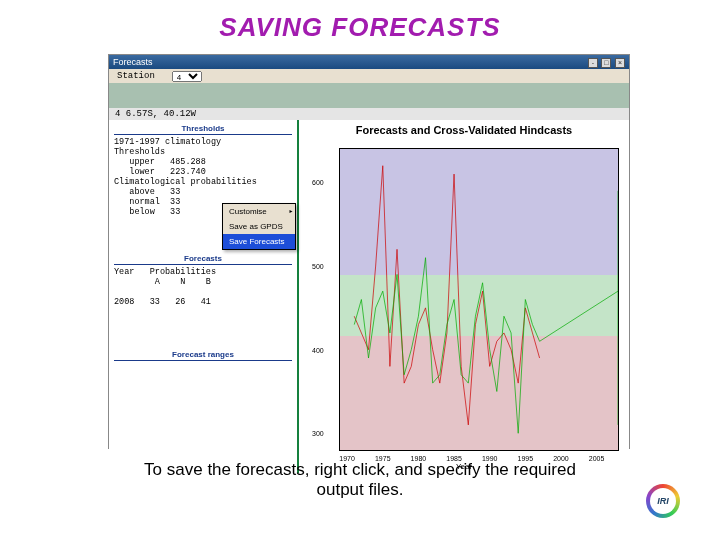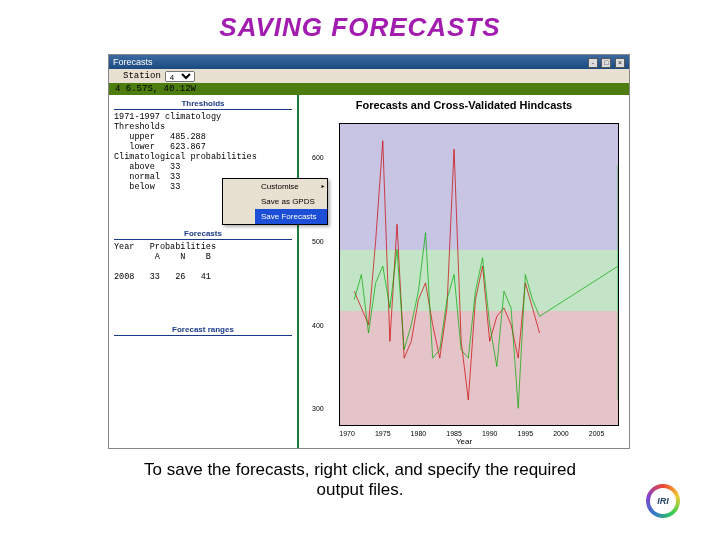--- a/index.html
+++ b/index.html
@@ -1,29 +1,29 @@
 <!DOCTYPE html>
 <html><head>
 <meta charset="utf-8">
 <style>
   * { box-sizing: border-box; margin: 0; padding: 0; }
   body { width: 720px; height: 540px; background: #fff; font-family: Arial, sans-serif; position: relative; }
   .slide-title { text-align: center; font-size: 26px; font-weight: bold; color: #a21caf; font-style: italic; padding: 12px 0 6px; letter-spacing: 1px; }
   .app-frame { position: absolute; left: 108px; top: 54px; width: 522px; height: 395px; border: 1px solid #888; background: #a8c0b0; font-family: 'Courier New', monospace; font-size: 9px; }
   .titlebar { background: linear-gradient(#3a6aa0,#1a4a80); color: #fff; height: 14px; display: flex; align-items: center; justify-content: space-between; padding: 0 4px; font-family: Arial; font-size: 9px; }
   .winctrls span { display: inline-block; width: 10px; height: 10px; background: #ddd; border: 1px solid #555; margin-left: 1px; text-align: center; line-height: 8px; font-size: 7px; color: #222; }
-  .station-row { padding: 2px 14px; background: #e8e0d0; display: flex; align-items: center; gap: 4px; height: 14px; }
+  .station-row { padding: 2px 8px; background: #e8e0d0; display: flex; align-items: center; gap: 17px; height: 14px; }
   .station-row select { font-size: 8px; height: 11px; width: 30px; }
-  .coord-row { padding: 1px 6px; background: #4d7c0f; height: 12px; }
+  .coord-row { padding: 1px 6px; background: #e5e5e5; height: 12px; margin-top: 25px; }
   .content { display: flex; height: calc(100% - 40px); }
   .left-col { width: 190px; background: #fff; padding: 1px 5px; font-size: 8.5px; line-height: 11px; border-right: 2px solid #15803d; position: relative; }
   .sec-head { color: #1a3a8a; font-weight: bold; text-align: center; border-bottom: 1px solid #1a3a8a; margin: 2px 0; font-family: Arial; font-size: 8px; }
   .mono-block { white-space: pre; font-family: 'Courier New', monospace; font-size: 8.5px; line-height: 10px; }
   .ctx-menu { position: absolute; left: 113px; top: 83px; background: #e8e0d0; border: 1px solid #000; font-family: Arial; font-size: 8px; box-shadow: 2px 2px 3px rgba(0,0,0,.3); z-index: 5; }
-  .ctx-menu div { padding: 2px 10px 2px 6px; white-space: nowrap; position: relative; margin-left: 32px; }
+  .ctx-menu div { padding: 2px 10px 2px 6px; white-space: nowrap; position: relative; }
   .ctx-menu div.hi { background: #1d4ed8; color: #fff; }
   .ctx-menu div.sub::after { content: '▸'; position: absolute; right: 2px; font-size: 6px; }
   .chart-col { flex: 1; background: #fff; position: relative; }
   .chart-title { text-align: center; font-family: Arial; font-weight: bold; font-size: 11px; padding: 4px 0 0; }
   .plot { position: absolute; left: 40px; top: 28px; right: 10px; bottom: 22px; border: 1px solid #000; }
   .band { position: absolute; left: 0; right: 0; }
   .band.b1 { top: 0; height: 42%; background: #c8c4e4; }
   .band.b2 { top: 42%; height: 20%; background: #c4e4c8; }
   .band.b3 { top: 62%; height: 38%; background: #e4c4c8; }
   .ylabel { position: absolute; left: 4px; top: 50%; transform: translateY(-50%) rotate(-90deg); transform-origin: center; font-family: Arial; font-size: 8px; white-space: nowrap; }
@@ -55,21 +55,21 @@
     <select><option>4</option></select>
   </div>
   <div class="coord-row">4   6.57S,  40.12W</div>
 
   <div class="content">
     <div class="left-col">
       <div class="sec-head">Thresholds</div>
       <div class="mono-block">1971-1997 climatology
 Thresholds
    upper   485.288
-   lower   623.867
+   lower   223.740
 Climatological probabilities
    above   33
    normal  33
    below   33</div>
 
       <div class="ctx-menu">
         <div class="sub">Customise</div>
         <div>Save as GPDS</div>
         <div class="hi">Save Forecasts</div>
       </div>

